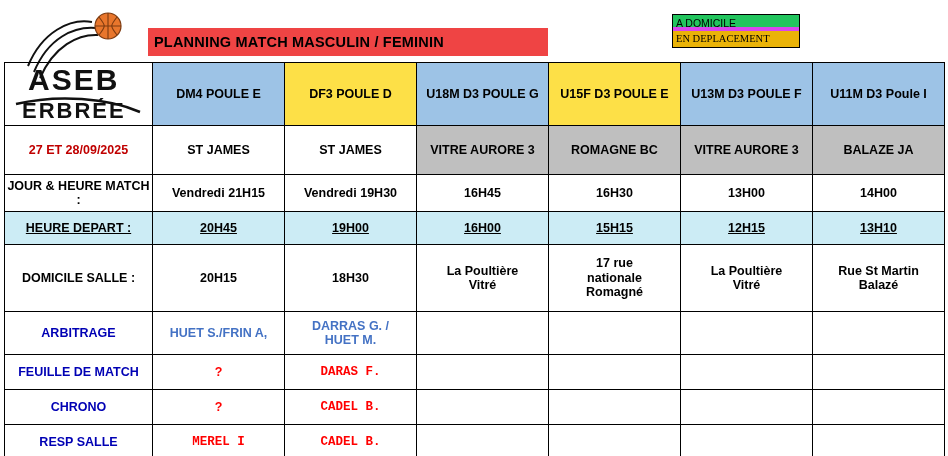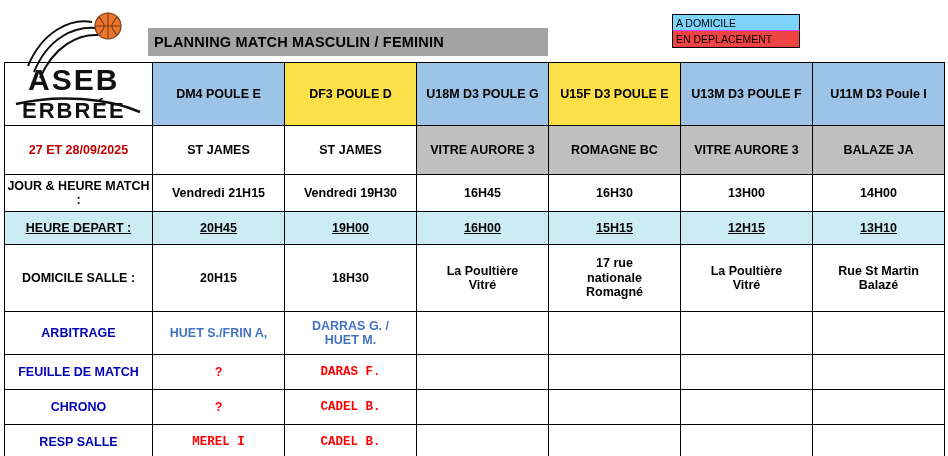--- a/index.html
+++ b/index.html
@@ -26,21 +26,21 @@
   }
   .logo svg { display: block; }
 
   
   .title-banner {
     position: absolute;
     left: 148px;
     top: 28px;
     width: 400px;
     height: 28px;
-    background: #a3a3a3;
+    background: #ef4444;
     display: flex;
     align-items: center;
     padding-left: 6px;
     box-sizing: border-box;
     font-weight: bold;
     font-size: 14.5px;
     color: #000;
     letter-spacing: .2px;
   }
 
@@ -53,22 +53,22 @@
     border: 1px solid #000;
     box-sizing: border-box;
     font-size: 10.5px;
   }
   .legend div {
     height: 16px;
     line-height: 16px;
     padding-left: 3px;
     box-sizing: border-box;
   }
-  .legend .home { background: #7dd3fc; border-bottom: 1px solid #d946ef; }
-  .legend .away { background: #ef4444; }
+  .legend .home { background: #22c55e; border-bottom: 4px solid #d946ef; }
+  .legend .away { background: #eab308; font-family: Liberation Serif, serif; }
 
   
   table.planning {
     position: absolute;
     left: 4px;
     top: 62px;
     width: 940px;
     border-collapse: collapse;
     table-layout: fixed;
   }

